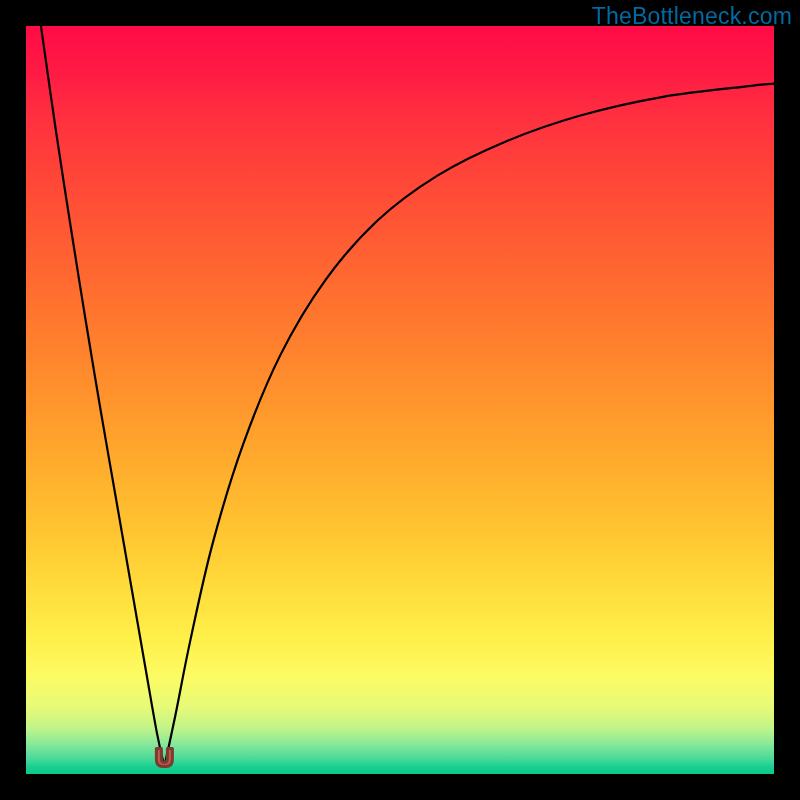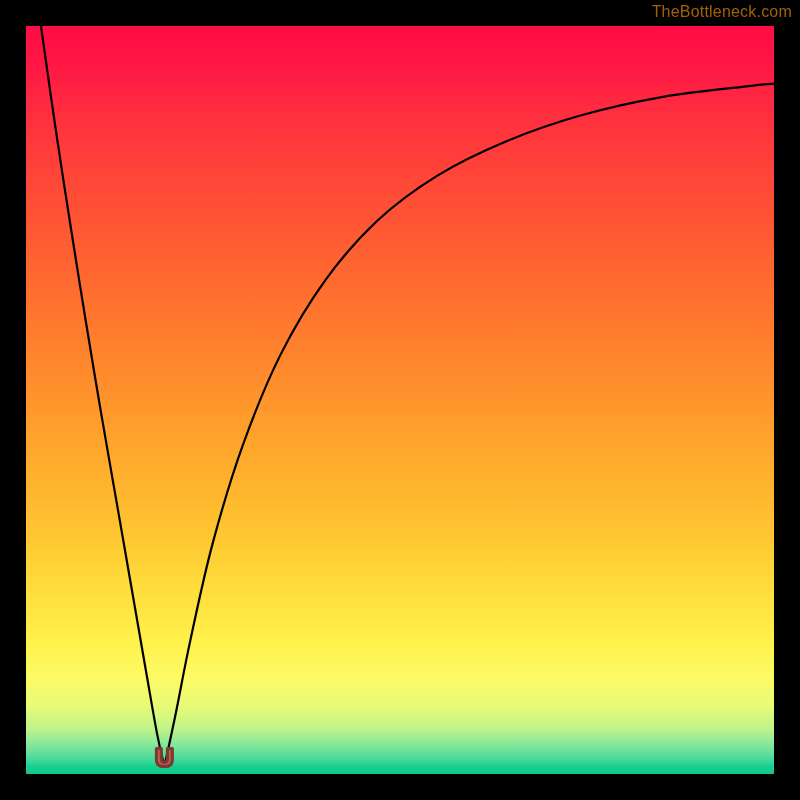--- a/index.html
+++ b/index.html
@@ -53,22 +53,22 @@
     );
   }
   .curves {
     position: absolute;
     inset: 0;
   }
   .watermark {
     position: absolute;
     top: 3px;
     right: 8px;
-    color: #a16207;
-    font-size: 16px;
+    color: #0369a1;
+    font-size: 23px;
     font-weight: 500;
     letter-spacing: 0.2px;
     user-select: none;
   }
 </style>
 </head>
 <body>
 
 <div class="watermark">TheBottleneck.com</div>
 

